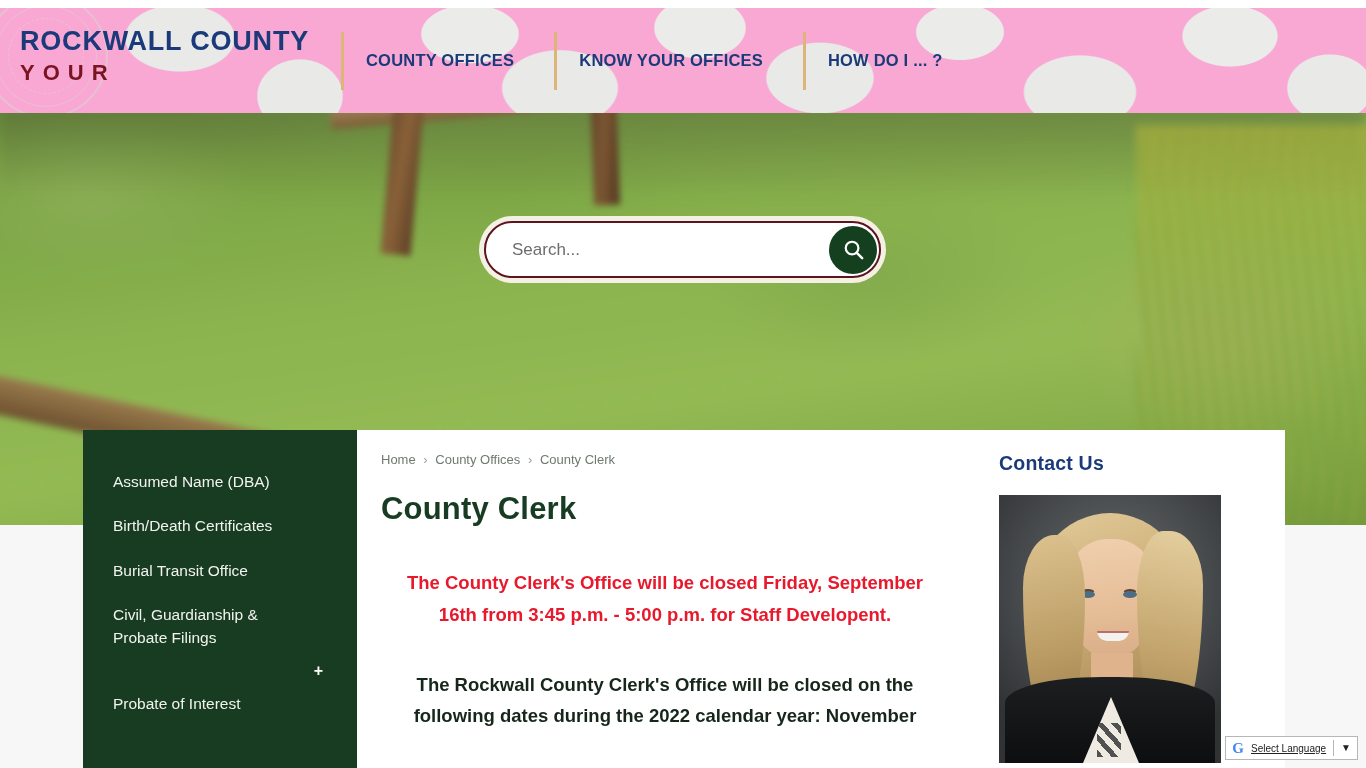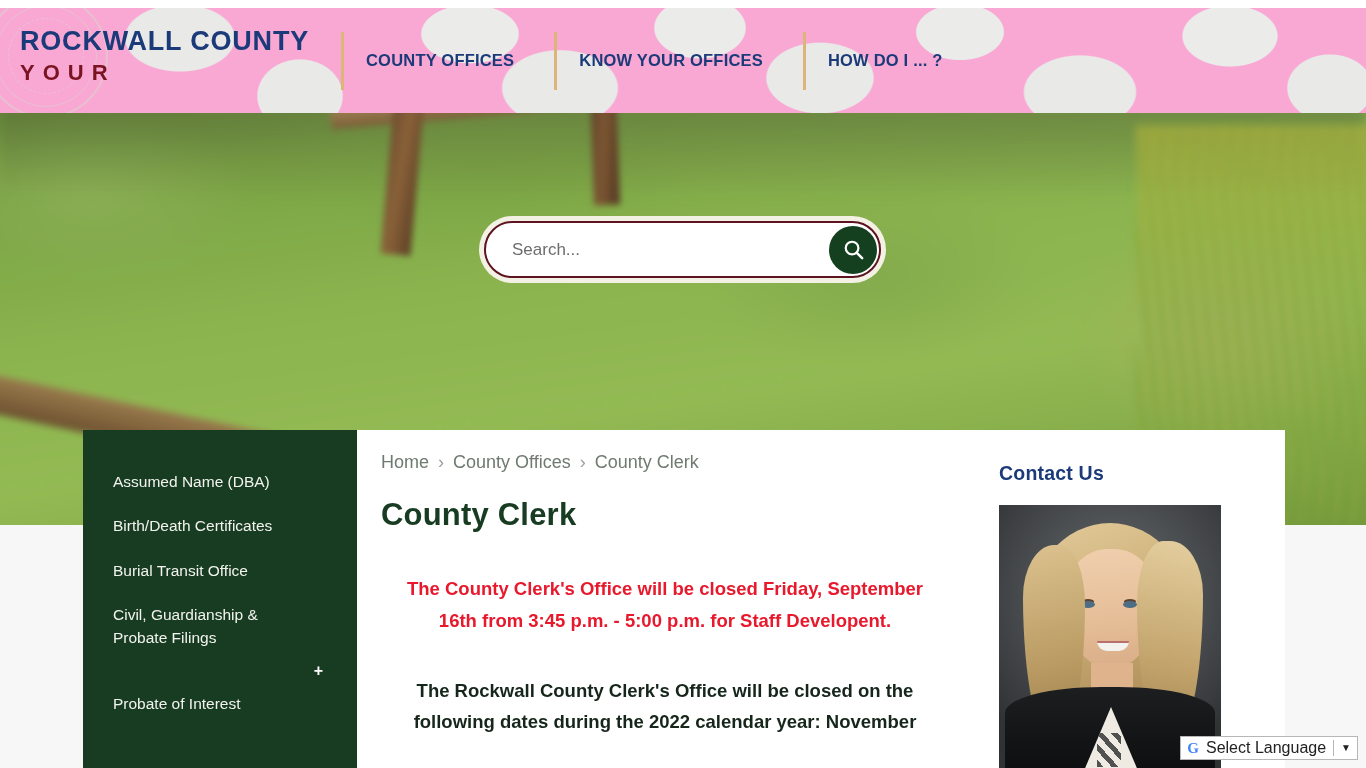--- a/index.html
+++ b/index.html
@@ -277,21 +277,21 @@
     line-height: 1;
   }
 
   
   .main-col {
     flex: 1;
     padding: 22px 34px 0 24px;
     min-width: 0;
   }
   .breadcrumb {
-    font-size: 18px;
+    font-size: 13px;
     color: #6f7a70;
     white-space: nowrap;
     margin-bottom: 24px;
   }
   .breadcrumb a {
     color: #6f7a70;
     text-decoration: none;
     cursor: pointer;
   }
   .breadcrumb .sep { margin: 0 4px; color: #99a199; }
@@ -317,21 +317,21 @@
     font-size: 18.5px;
     font-weight: 700;
     line-height: 1.72;
     padding: 0 18px;
   }
 
   
   .right-col {
     width: 302px;
     flex: 0 0 302px;
-    padding: 32px 24px 0 16px;
+    padding: 22px 24px 0 16px;
   }
   .contact-heading {
     font-size: 19.5px;
     font-weight: 700;
     color: #1b3a79;
     letter-spacing: .2px;
     margin-bottom: 20px;
   }
   .portrait {
     position: relative;
@@ -442,22 +442,23 @@
     cursor: pointer;
   }
   .g-logo {
     font-size: 15px;
     font-weight: 700;
     line-height: 1;
     font-family: "Liberation Serif", serif;
     color: #4285f4;
   }
   .gt-label {
-    font-size: 16px;
+    font-size: 10px;
     color: #222;
+    text-decoration: underline;
     white-space: nowrap;
     text-align: right;
   }
   .gt-sep {
     width: 1px; height: 16px;
     background: #b7b7b7;
   }
   .gt-caret {
     font-size: 10px;
     color: #222;

